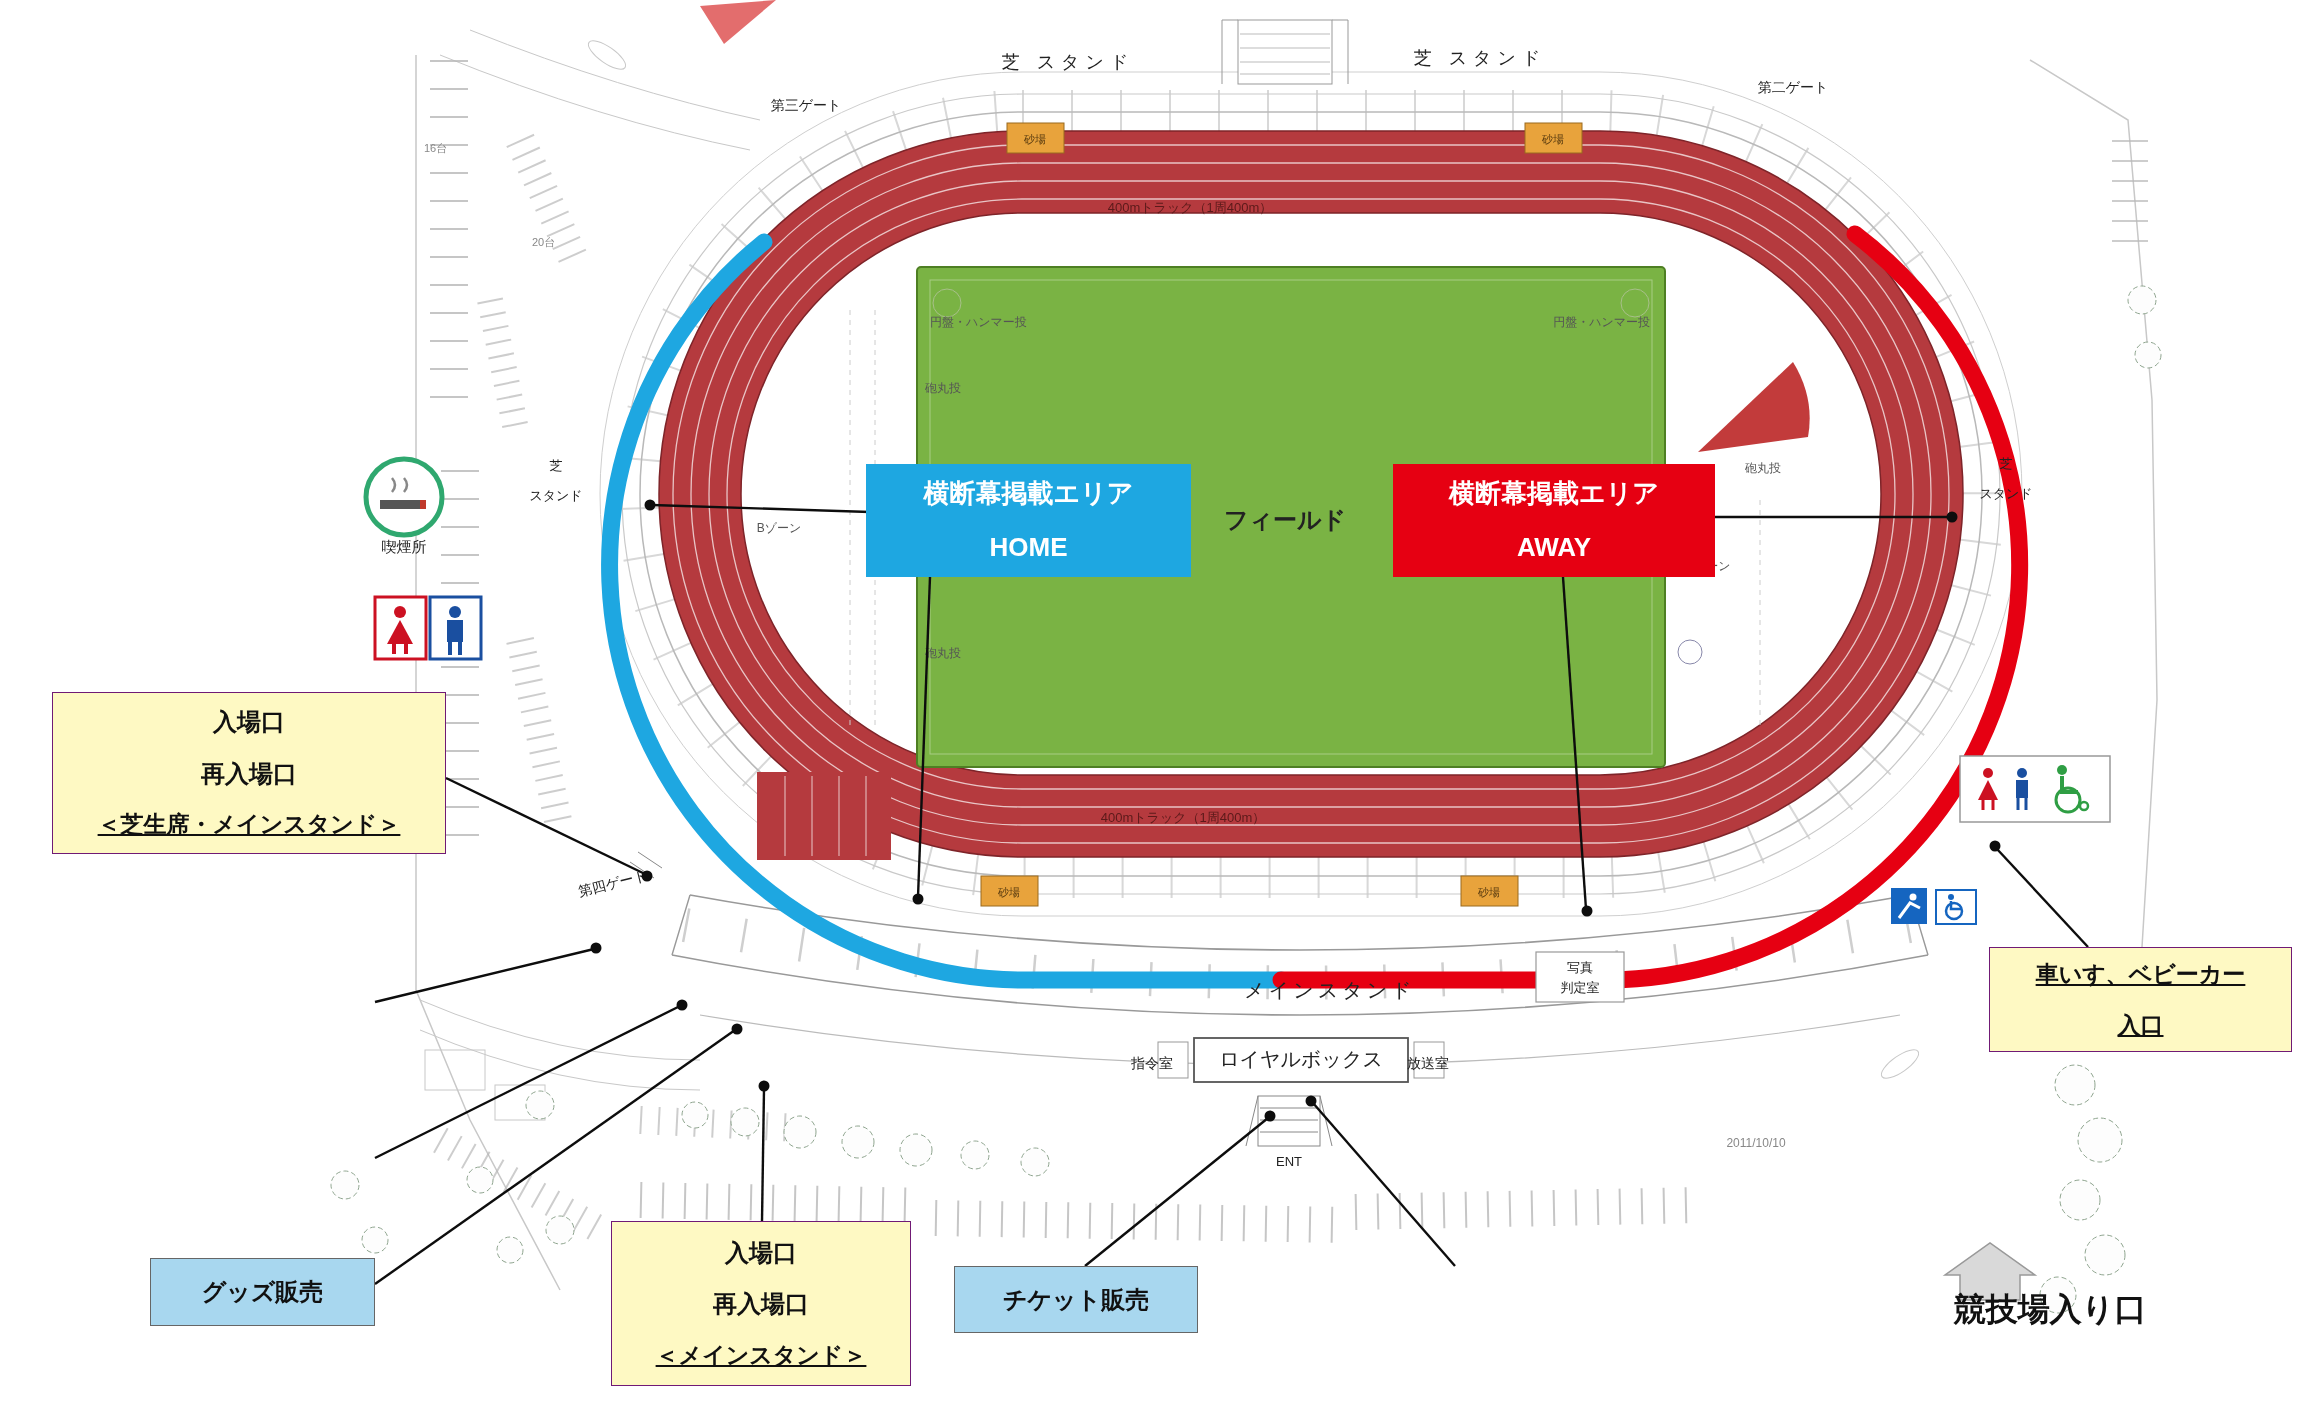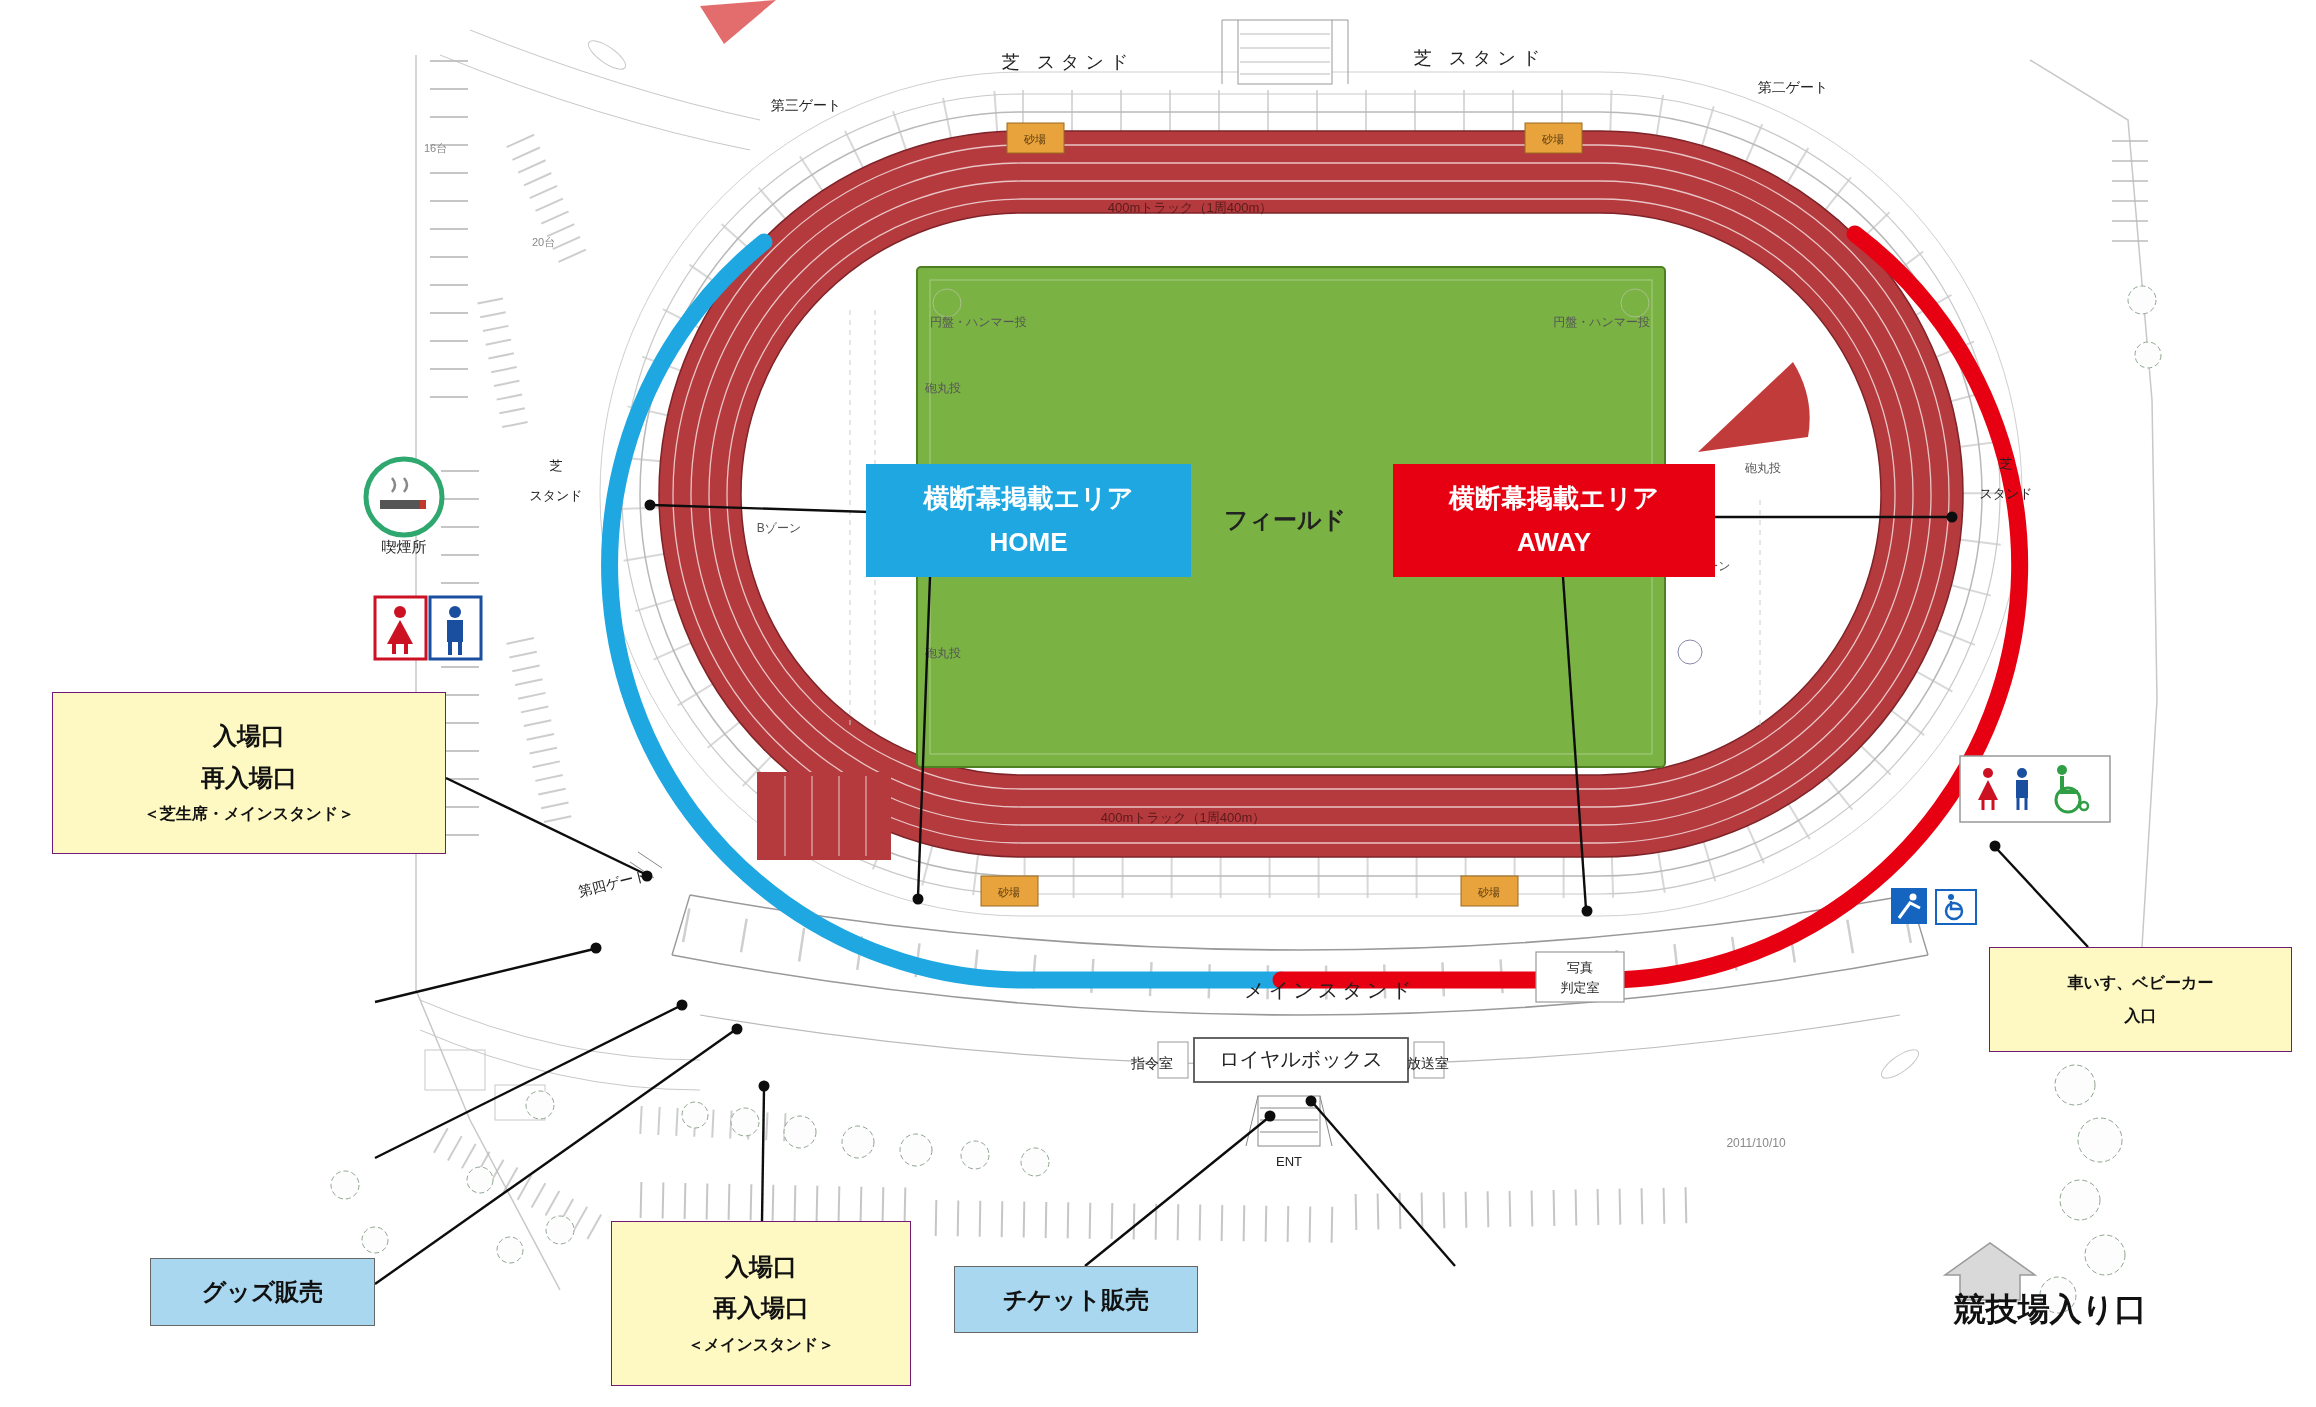--- a/index.html
+++ b/index.html
@@ -2,29 +2,29 @@
 <html><head>
 <meta charset="utf-8">
 <title>Stadium Facility Map</title>
 <style>
   html,body{margin:0;padding:0;background:#fff;}
   body{font-family:"Liberation Sans","DejaVu Sans",sans-serif;}
   .stage{position:relative;width:2316px;height:1407px;background:#fff;overflow:hidden;}
   .stage svg{position:absolute;left:0;top:0;}
   
   .co{position:absolute;display:flex;flex-direction:column;align-items:center;justify-content:center;
-      gap:14px;font-weight:bold;color:#111;text-align:center;line-height:1.15;box-sizing:border-box;
+      gap:24px;font-weight:bold;color:#111;text-align:center;line-height:1.15;box-sizing:border-box;
       font-size:24px;}
   .co.green{background:#fef9c3;border:1px solid #701a75;}
   .co.orange{background:#e39b67;border:1px solid #666;}
   .co.peach{background:#f7dbc6;border:1px solid #666;}
   .co.lblue{background:#a8d7ef;border:1px solid #666;}
   .co.home{background:#1ea7e1;color:#fff;font-size:26px;}
   .co.away{background:#e60012;color:#fff;font-size:26px;}
-  .co .sm{font-size:16px;}
+  .co .sm{font-size:23px;text-decoration:underline;}
   .plain-label{position:absolute;font-weight:bold;color:#111;font-size:32px;text-align:center;}
   
   text{font-family:"Liberation Sans","DejaVu Sans",sans-serif;}
   .t11{font-size:11px}.t12{font-size:12px}.t13{font-size:13px}.t14{font-size:14px}
   .t15{font-size:15px}.t18{font-size:18px}.t20{font-size:20px}.t24{font-size:24px}
   .g{fill:#555}.gg{fill:#888}.d{fill:#222}.dr{fill:#5c1a1a}
   .ls4{letter-spacing:4px}.ls6{letter-spacing:6px}
 </style>
 </head>
 <body>

